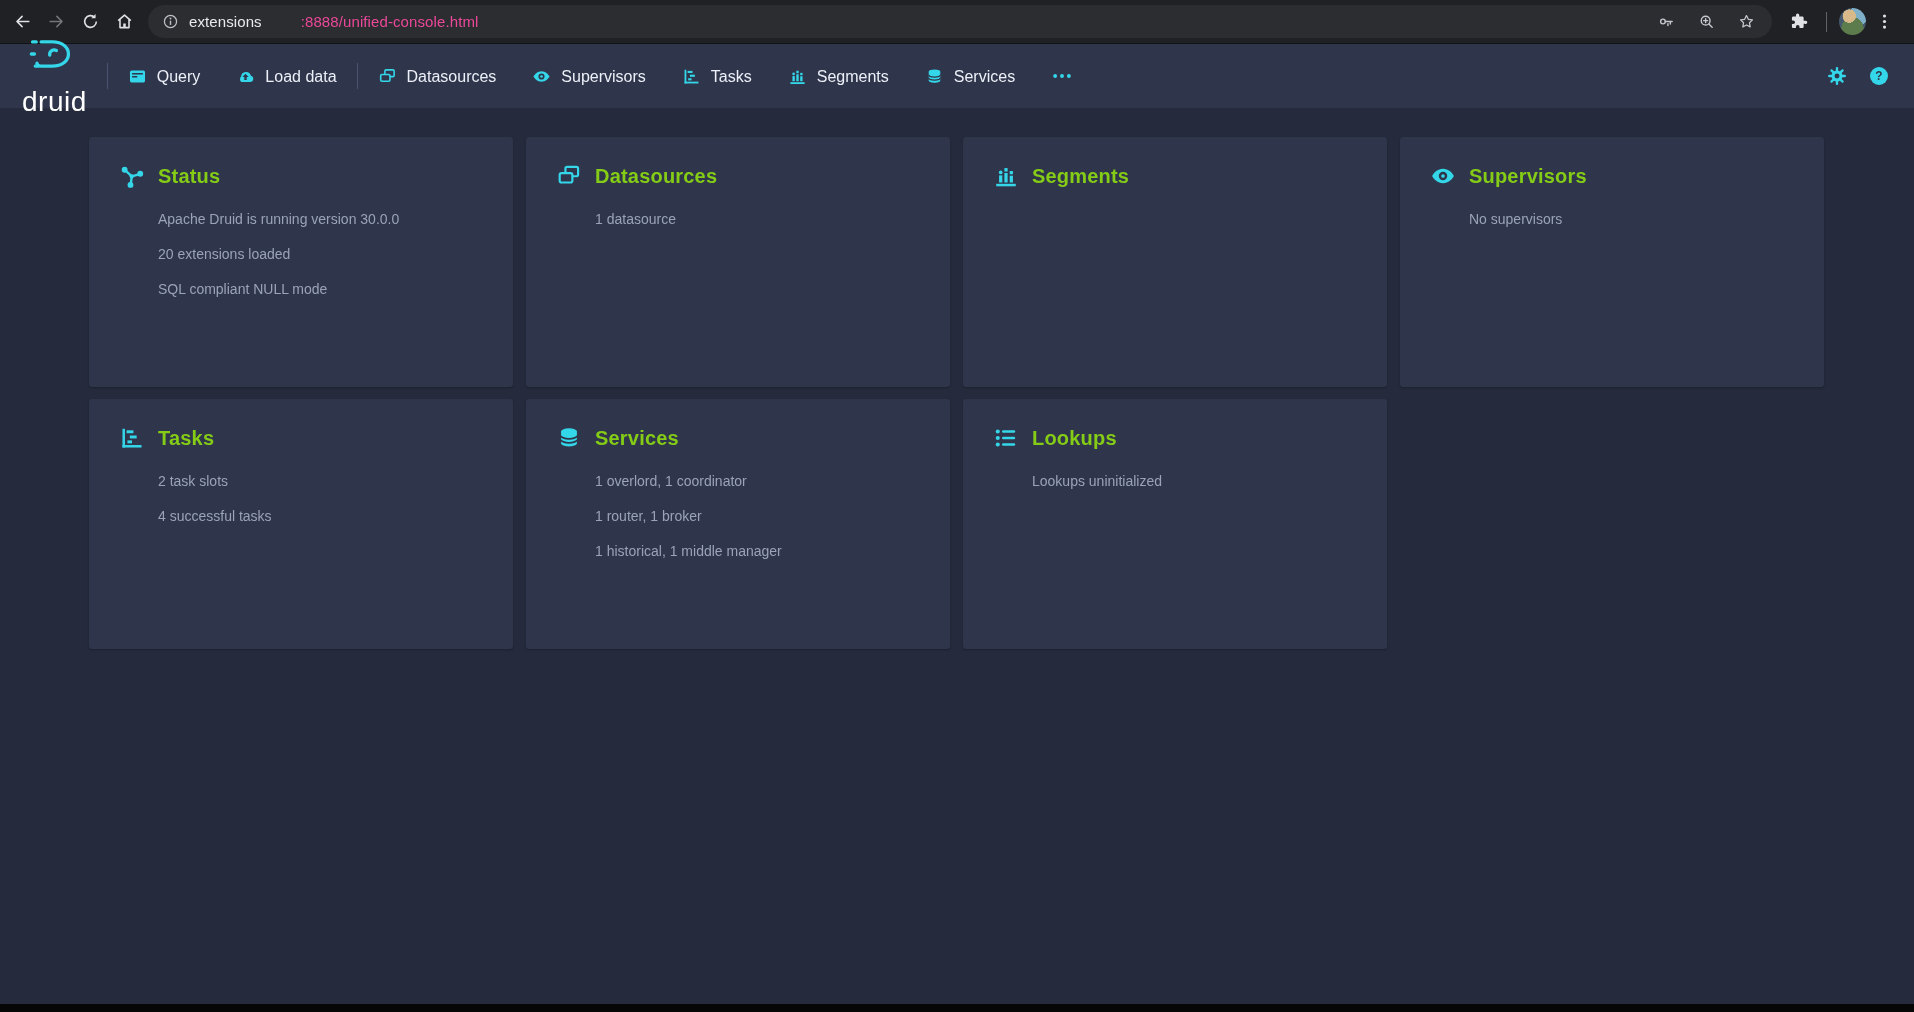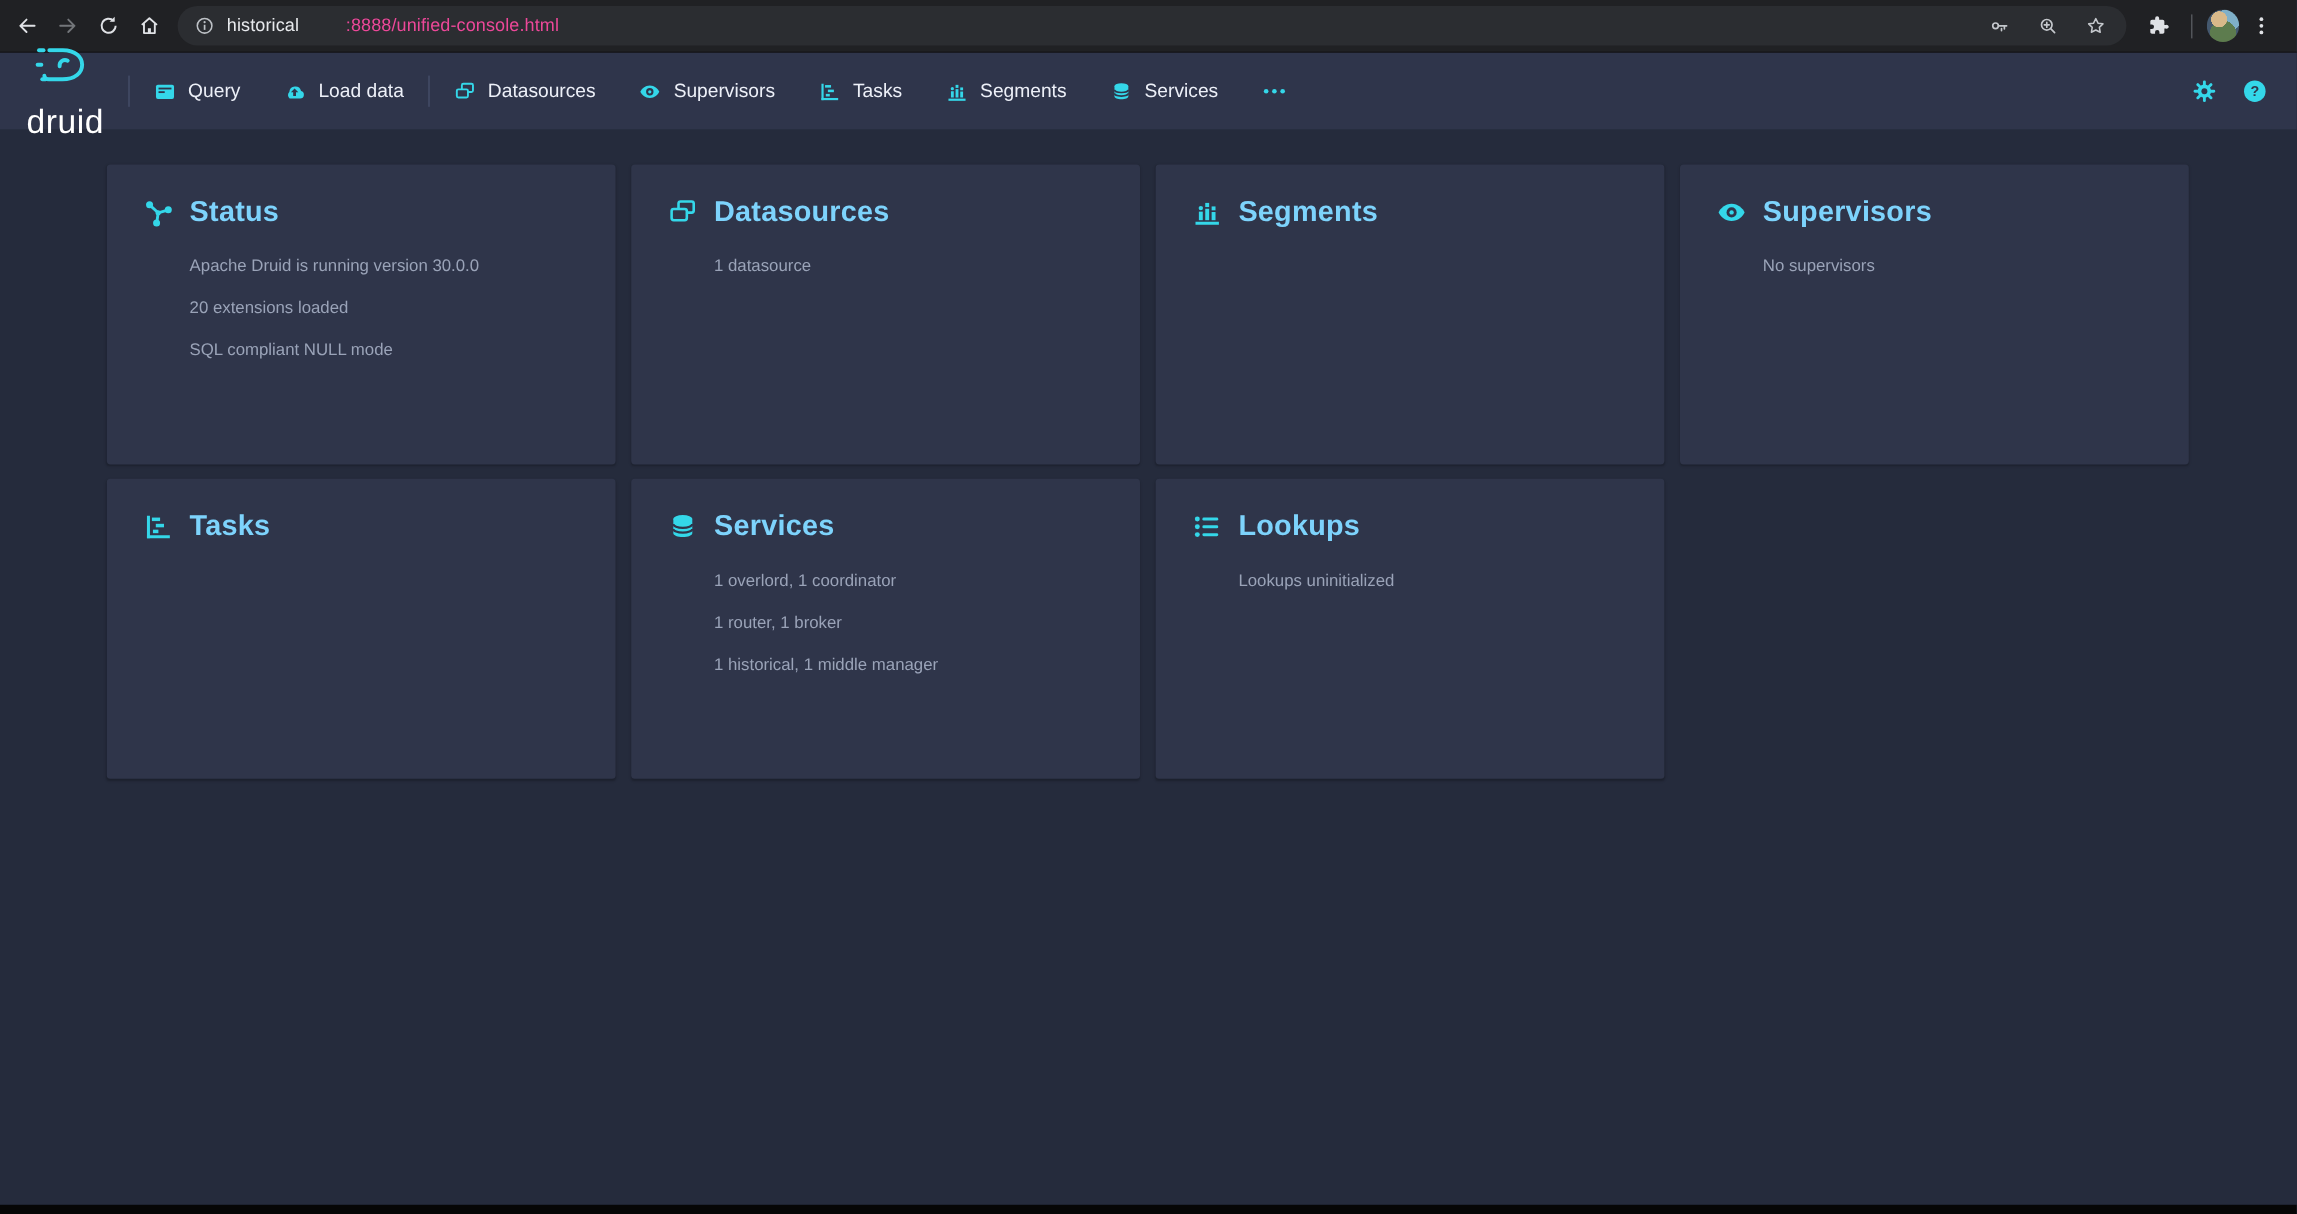--- a/index.html
+++ b/index.html
@@ -82,21 +82,21 @@
     width: 424px; height: 250px;
     background: #2f354a;
     --occl: #2f354a;
     border-radius: 3px;
     padding: 26px 28px 0 30px;
     cursor: pointer;
     box-shadow: 0 1px 2px rgba(0,0,0,.25);
   }
   .card-head { display:flex; align-items:center; gap: 13px; }
   .card-head .icon { width: 26px; height: 26px; color: var(--accent); flex:none; }
-  .card-title { color:#7dd3fc; font-size: 24px; font-weight: bold; letter-spacing:.2px; }
+  .card-title { color:#84cc16; font-size: 20px; font-weight: bold; letter-spacing:.2px; }
   .card-lines { margin: 19px 0 0 39px; }
   .card-line { color:#9aa3b8; font-size: 14px; line-height: 22px; margin-bottom: 13px; }
 
   .bottom-strip { height: 8px; width:100%; background:#060606; }
 
   svg { display:block; }
 </style>
 </head>
 <body>
 
@@ -261,21 +261,21 @@
   <div class="chrome-btn">
       <svg>
         <use href="#i-home"></use>
       </svg>
     </div>
 
   <div class="omnibox">
     <svg>
         <use href="#i-info"></use>
       </svg>
-    <div class="url"><span class="host">historical</span><span class="rest">:8888/unified-console.html</span></div>
+    <div class="url"><span class="host">extensions</span><span class="rest">:8888/unified-console.html</span></div>
     <div class="omni-actions">
       <div class="chrome-btn">
           <svg>
             <use href="#i-key"></use>
           </svg>
         </div>
       <div class="chrome-btn">
           <svg>
             <use href="#i-zoomin"></use>
           </svg>
@@ -422,20 +422,24 @@
       </div>
     </div>
 
     <div class="card">
       <div class="card-head">
         <svg class="icon">
             <use href="#i-gantt"></use>
           </svg>
         <span class="card-title">Tasks</span>
       </div>
+      <div class="card-lines">
+        <div class="card-line">2 task slots</div>
+        <div class="card-line">4 successful tasks</div>
+      </div>
     </div>
 
     <div class="card">
       <div class="card-head">
         <svg class="icon">
             <use href="#i-db"></use>
           </svg>
         <span class="card-title">Services</span>
       </div>
       <div class="card-lines">

